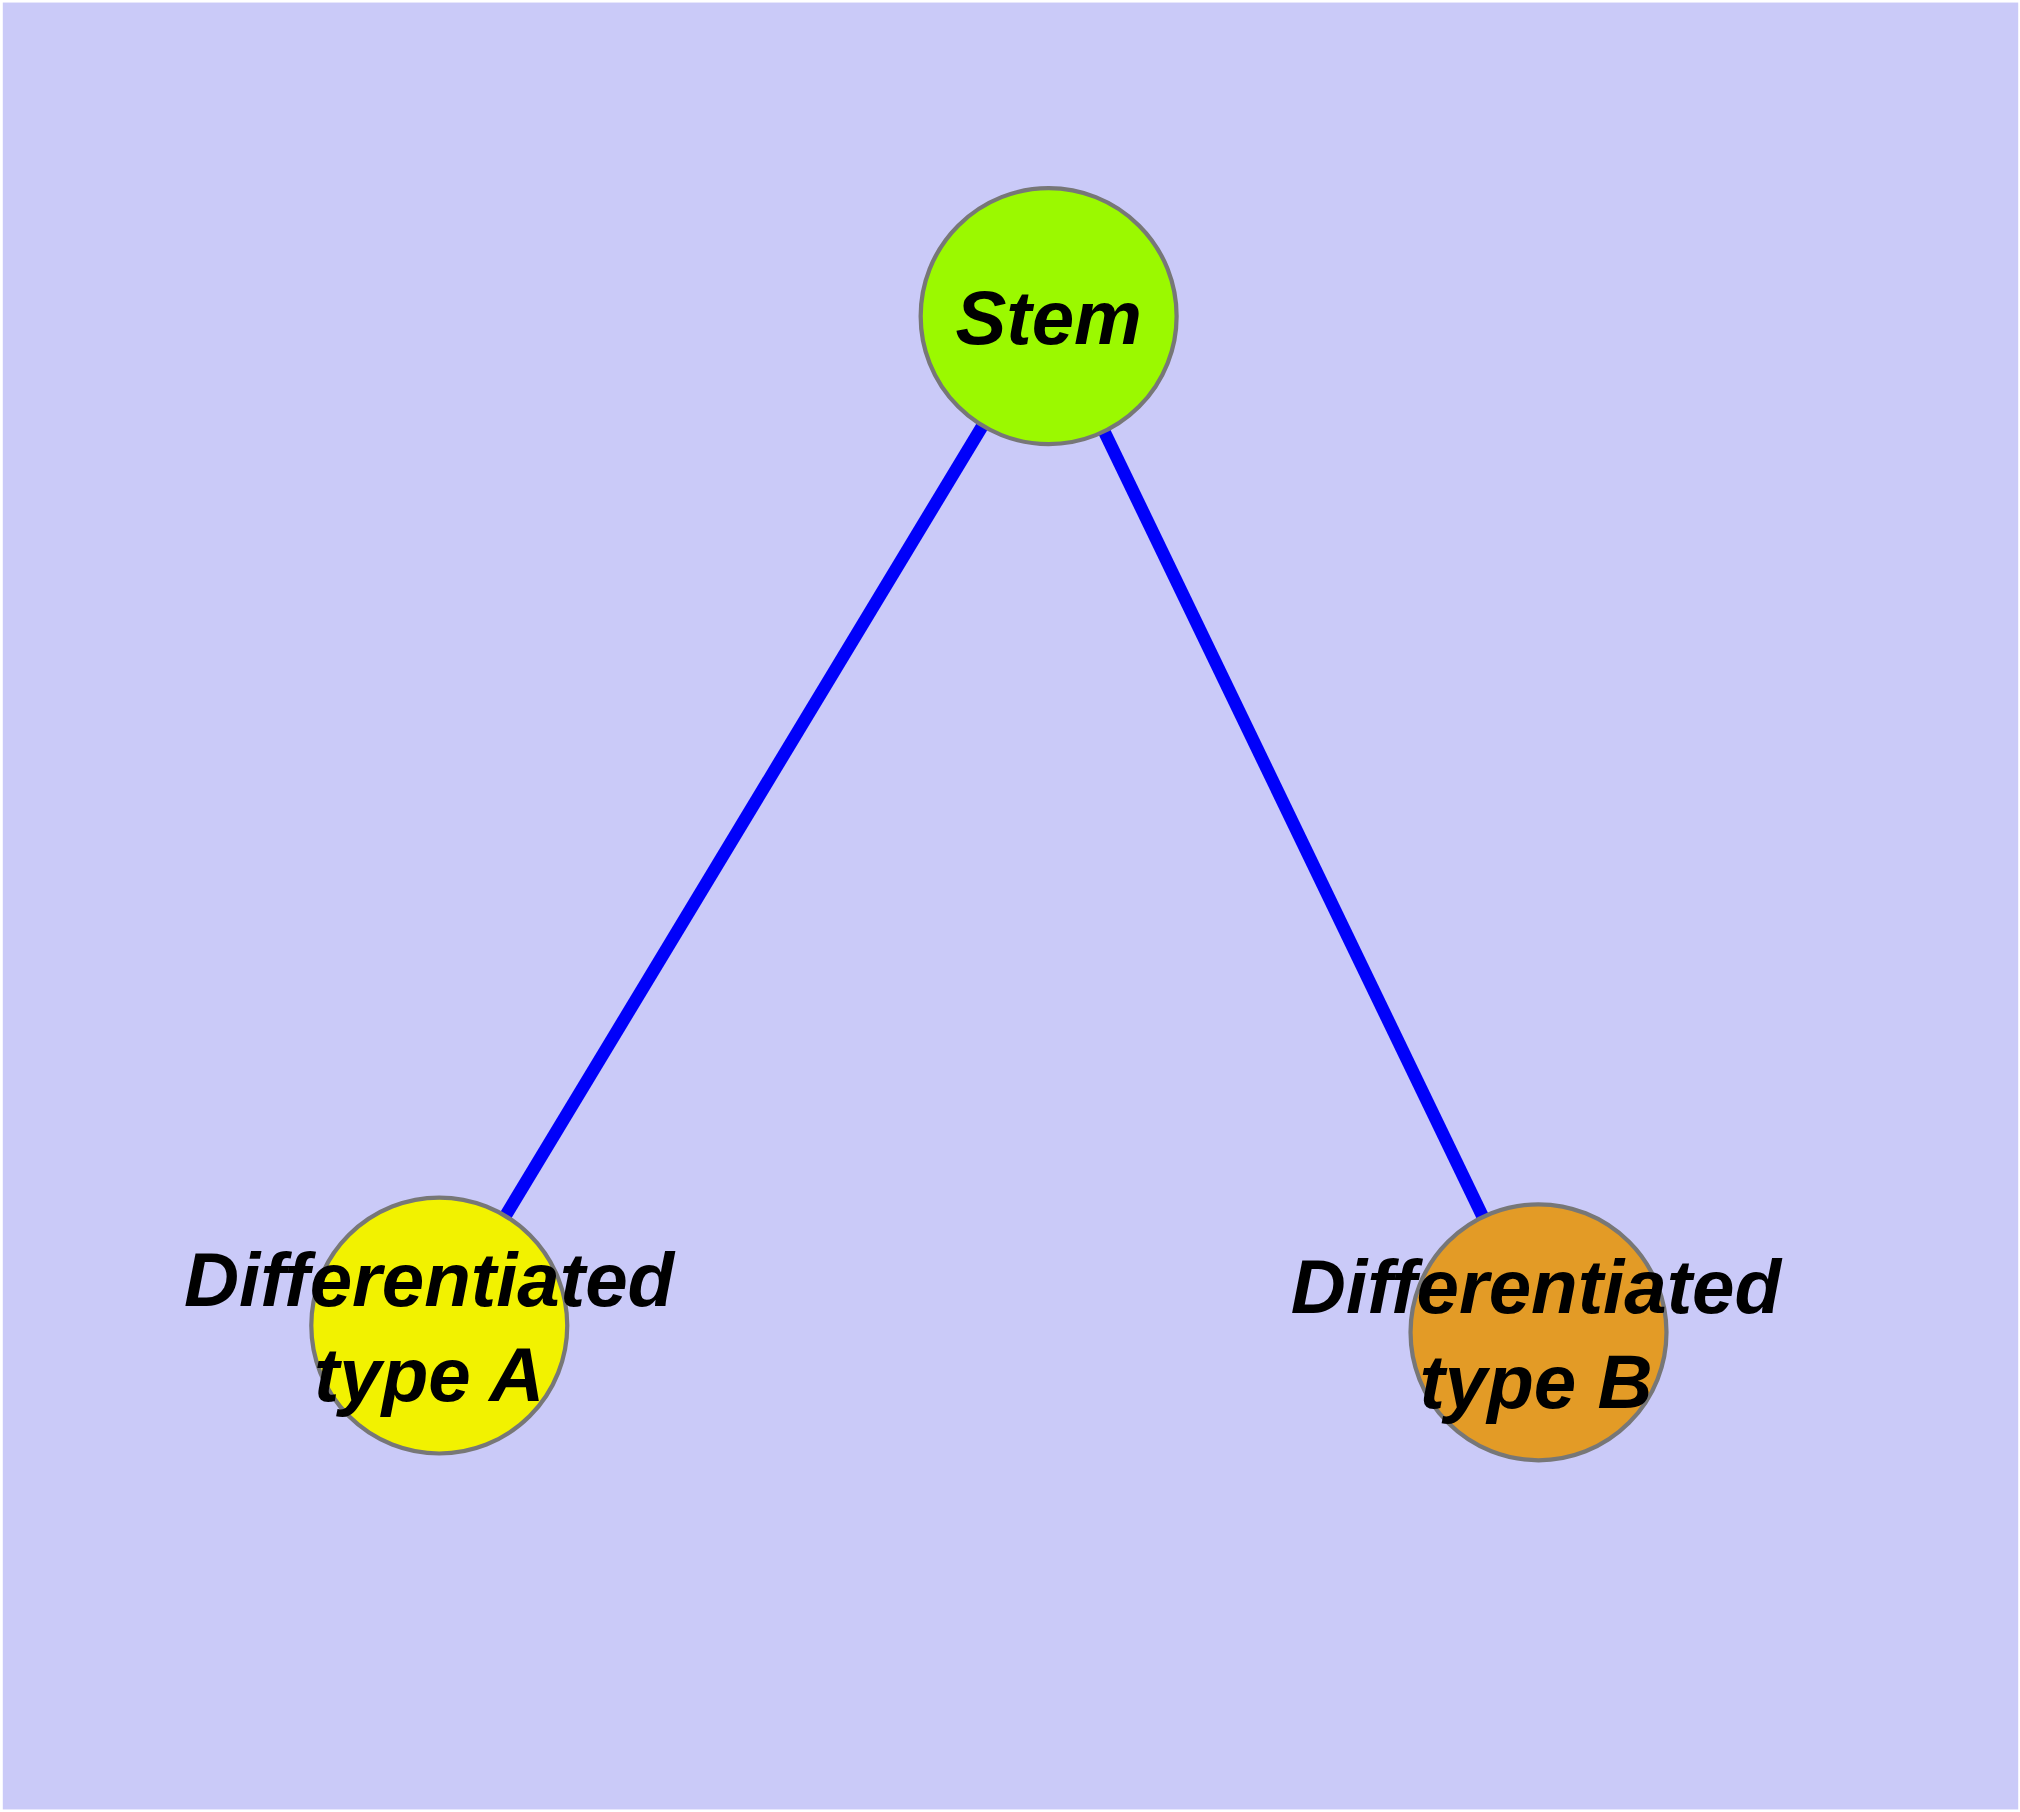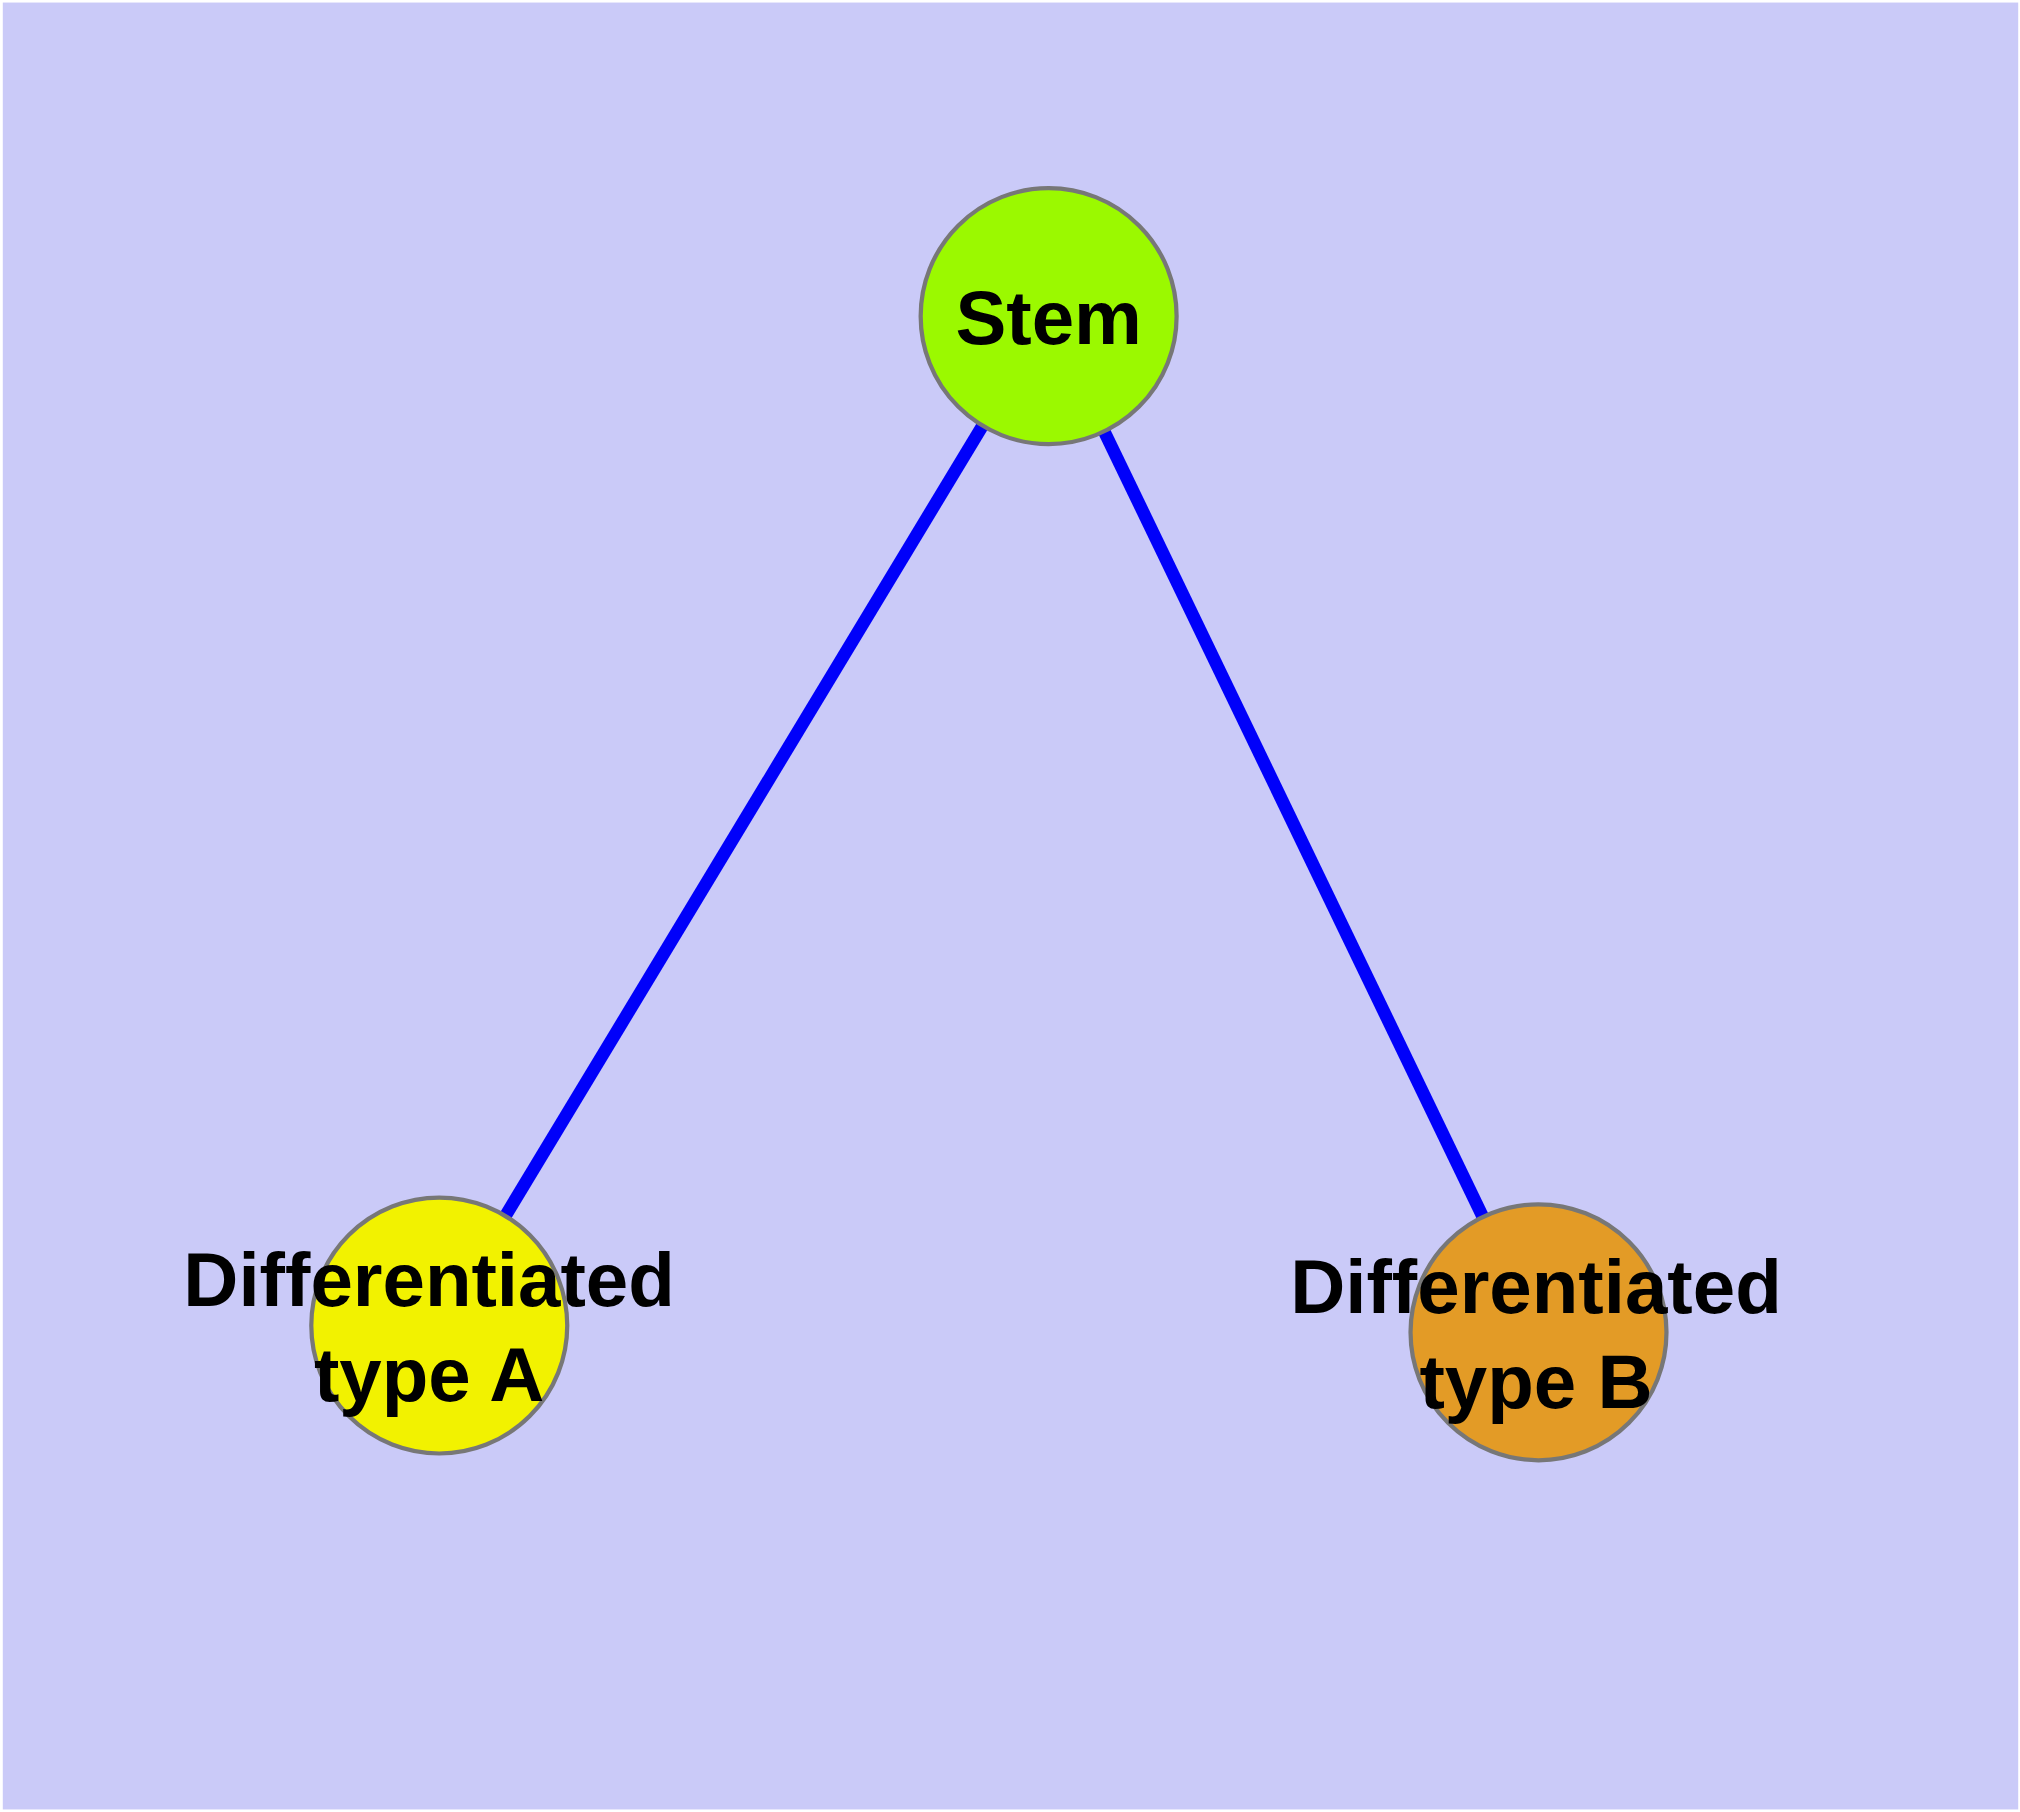--- a/index.html
+++ b/index.html
@@ -7,20 +7,21 @@
     padding: 0;
     background: #ffffff;
     width: 2021px;
     height: 1812px;
     overflow: hidden;
   }
   #stage {
     position: relative;
     width: 2021px;
     height: 1812px;
+    font-style: italic;
   }
   svg {
     display: block;
   }
   .edge {
     stroke-width: 15px;
     stroke-linecap: butt;
     fill: none;
   }
   .node-circle {

